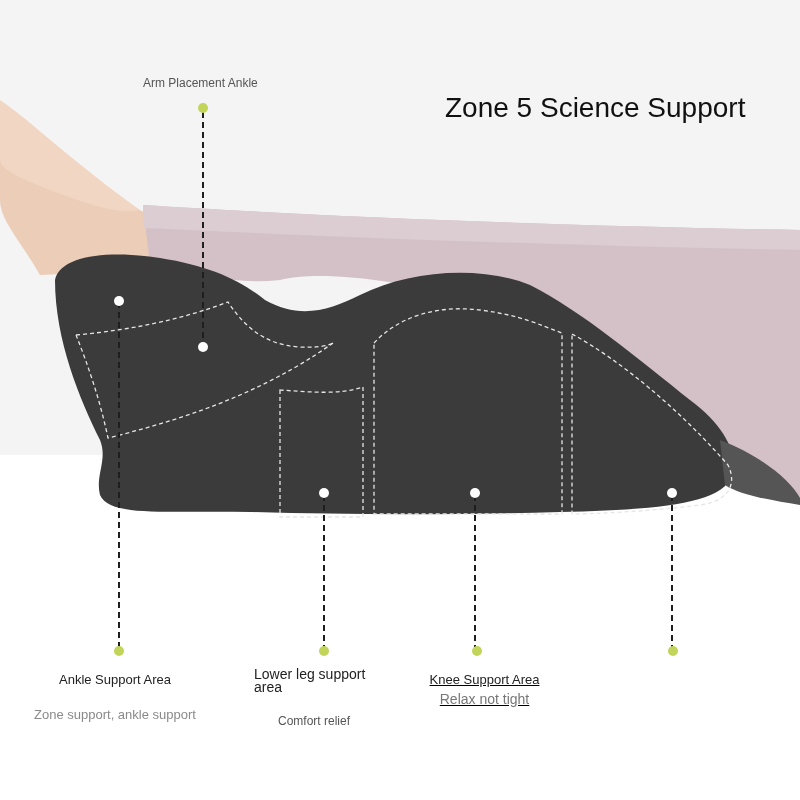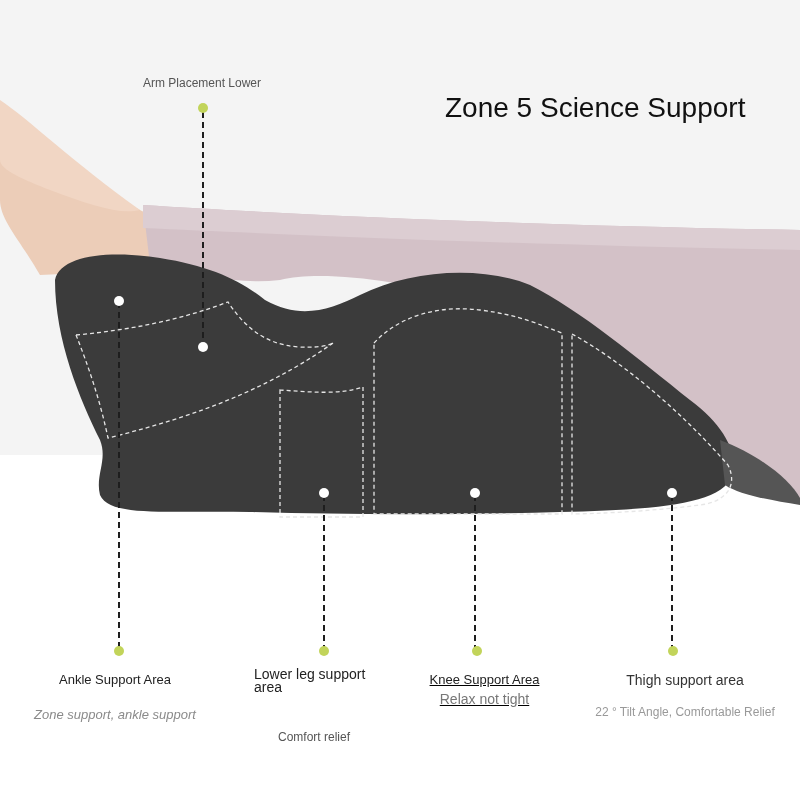--- a/index.html
+++ b/index.html
@@ -6,24 +6,24 @@
   body { width:800px; height:800px; overflow:hidden; background:#fafafa; font-family:"Liberation Sans", sans-serif; }
   .stage { position:relative; width:800px; height:800px; background:linear-gradient(#f3f3f3 0%, #f7f7f7 55%, #ffffff 58%, #ffffff 100%); overflow:hidden; }
   .scene { position:absolute; left:0; top:0; width:800px; height:800px; }
   .title { position:absolute; left:445px; top:56px; font-size:28px; color:#111; white-space:nowrap;margin-top:36px; }
   .subtitle { position:absolute; left:391px; top:116px; font-size:24px; line-height:28px; color:#111; width:400px; }
   .arm-label { position:absolute; left:143px; top:76px; font-size:12px; color:#555; white-space:nowrap; }
   .callout { position:absolute; text-align:center; }
   .callout .name { font-size:13px; color:#222; line-height:14px; }
   .callout .desc { font-size:12px; color:#777; margin-top:0; }
   .c-ankle { left:30px; top:673px; width:170px; }
-  .c-ankle .desc { margin-top:20px; font-size:13px; color:#8a8a8a;font-style:italic; }
+  .c-ankle .desc { margin-top:20px; font-size:13px; color:#8a8a8a; }
   .c-lower { left:254px; top:668px; width:130px; text-align:left; }
   .c-lower .name { font-size:14px; line-height:13px; }
-  .c-lower .desc { margin-top:36px; font-size:12px; color:#555; padding-left:24px; }
+  .c-lower .desc { margin-top:20px; font-size:12px; color:#555; padding-left:24px; }
   .c-knee { left:412px; top:673px; width:145px;text-decoration:underline; }
   .c-knee .desc { margin-top:4px; font-size:14px; color:#777; }
   .c-thigh { left:585px; top:673px; width:200px; }
   .c-thigh .name { font-size:14px; color:#333; }
   .c-thigh .desc { margin-top:18px; font-size:12px; color:#999; }
 </style>
 </head>
 <body>
 
 <div class="stage">
@@ -74,35 +74,31 @@
       <circle cx="203" cy="108" r="5"></circle>
       <circle cx="119" cy="651" r="5"></circle>
       <circle cx="324" cy="651" r="5"></circle>
       <circle cx="477" cy="651" r="5"></circle>
       <circle cx="673" cy="651" r="5"></circle>
     </g>
   </svg>
 
   <div class="title">Zone 5 Science Support</div>
 
-  <div class="arm-label">Arm Placement Lower</div>
+  <div class="arm-label">Arm Placement Ankle</div>
 
   <div class="callout c-ankle">
     <div class="name">Ankle Support Area</div>
     <div class="desc">Zone support, ankle support</div>
   </div>
 
   <div class="callout c-lower">
     <div class="name">Lower leg support area</div>
     <div class="desc">Comfort relief</div>
   </div>
 
   <div class="callout c-knee">
     <div class="name">Knee Support Area</div>
     <div class="desc">Relax not tight</div>
   </div>
 
-  <div class="callout c-thigh">
-    <div class="name">Thigh support area</div>
-    <div class="desc">22 ° Tilt Angle, Comfortable Relief</div>
-  </div>
 
 </div>
 
 </body></html>

